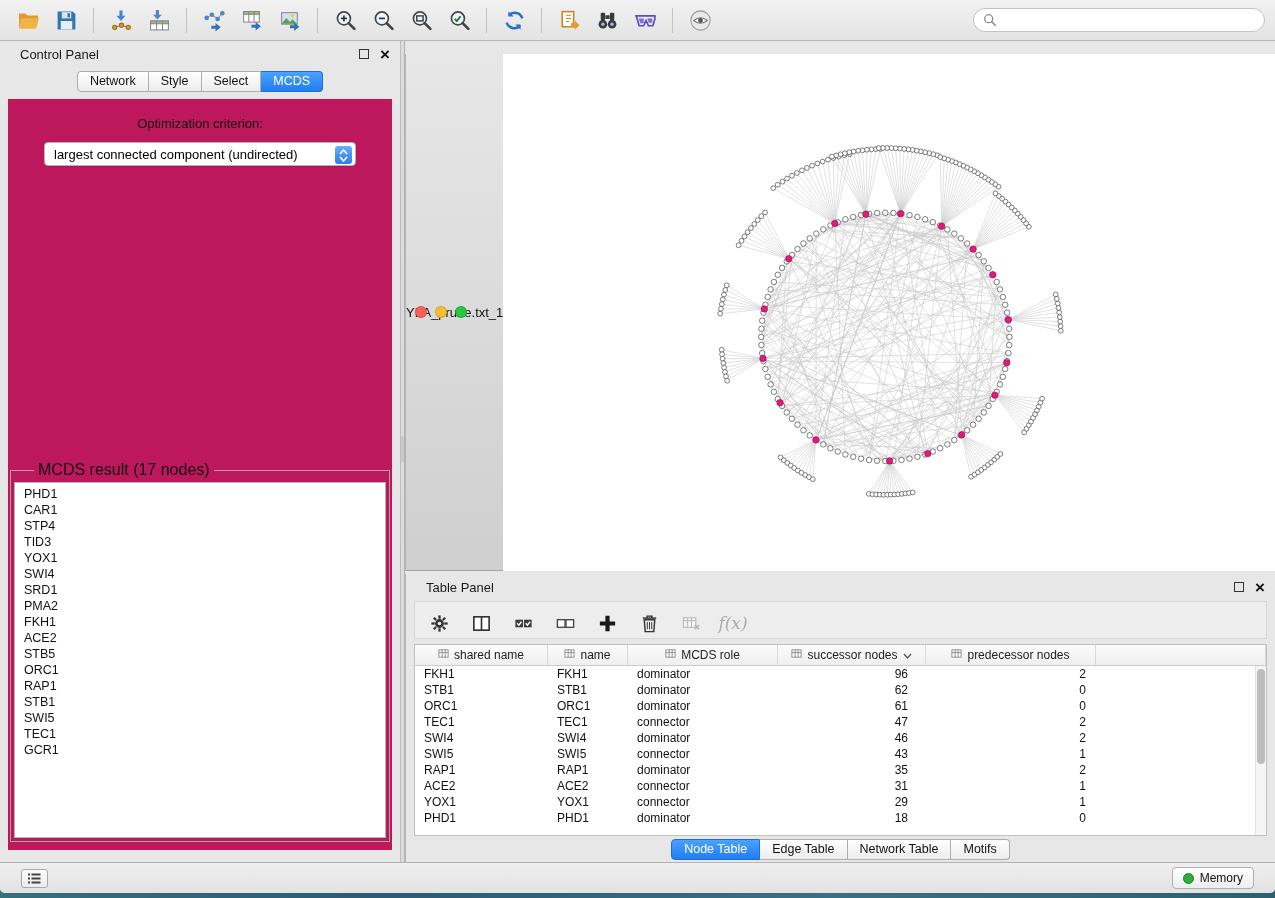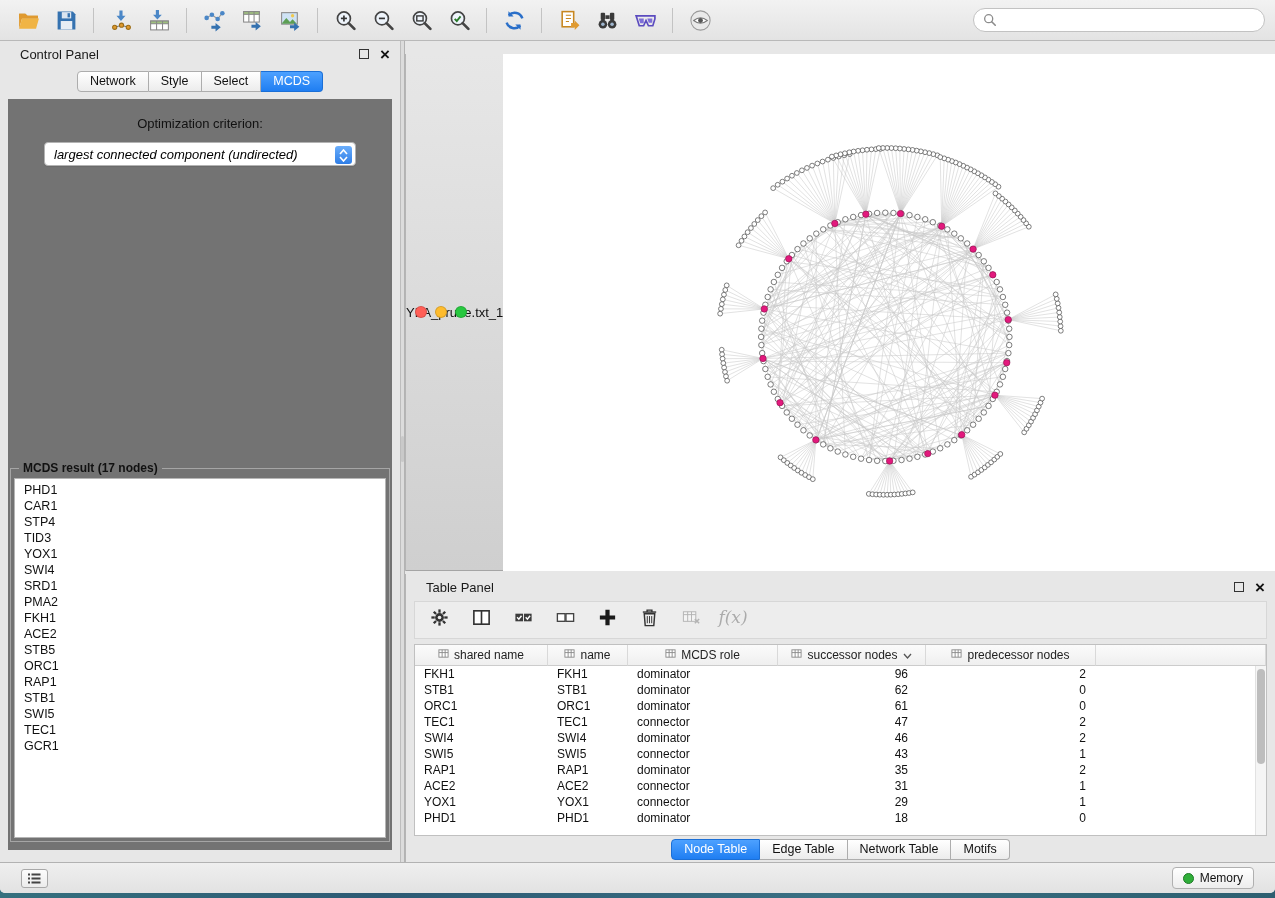--- a/index.html
+++ b/index.html
@@ -39,54 +39,54 @@
   .cp-tabs{flex:0 0 28px;}
   .seg-tab{height:21px;padding:0 12px;font-size:12.5px;color:#111;cursor:default;
     background:linear-gradient(#ffffff,#ececec);border:1px solid #adadad;
     font-family:"Liberation Sans",sans-serif;}
   .seg-tab + .seg-tab{border-left:none;}
   .seg-tab:first-child{border-radius:4px 0 0 4px;}
   .seg-tab:last-child{border-radius:0 4px 4px 0;}
   .seg-tab.selected{background:linear-gradient(#4da1ff,#1f7ef2);color:#fff;border-color:#1b6fd6;}
 
   
-  .cp-surface{flex:1;margin:4px 8px 12px;background:#737373;position:relative;min-height:0;}
+  .cp-surface{flex:1;margin:4px 8px 12px;background:#be185d;position:relative;min-height:0;}
   .opt-label{text-align:center;padding-top:17px;font-size:13px;color:#111;}
   .criterion-select{height:24px;width:312px;margin:11px auto 0;background:#fff;border:1px solid #b3b3b3;
     border-radius:4px;display:flex;align-items:center;position:relative;padding-left:9px;
     font-size:13px;box-sizing:border-box;box-shadow:0 1px 1px rgba(0,0,0,0.08);}
   .stepper{position:absolute;right:3px;top:3px;width:17px;height:18px;border-radius:3px;
     background:linear-gradient(#6aaefc,#2e7de6);display:flex;flex-direction:column;
     align-items:center;justify-content:center;gap:1px;}
   .btn-row{display:flex;justify-content:center;gap:26px;margin-top:14px;}
   .btn{height:25px;padding:0 13px;font-size:13px;background:linear-gradient(#ffffff,#f0f0f0);
     border:1px solid #b0b0b0;border-radius:5px;color:#111;font-family:"Liberation Sans",sans-serif;}
   .btn.focus-ring{box-shadow:0 0 0 3.5px rgba(110,170,245,0.6);border-color:#74a9e8;}
   .mcds-fieldset{position:absolute;left:2px;right:2px;top:362px;bottom:8px;
     border:1px solid #a5a5a5;padding:3px;margin:0;}
-  .mcds-fieldset legend{font-size:12px;padding:0 4px;margin-left:5px;color:#111;font-weight:bold;}
+  .mcds-fieldset legend{font-size:16px;padding:0 4px;margin-left:20px;color:#111;}
   .result-list{width:100%;height:100%;box-sizing:border-box;background:#fff;
     border:1px solid #b5b5b5;overflow:hidden;padding-top:3px;}
   .result-item{font-size:12.5px;line-height:16px;padding-left:9px;color:#111;}
 
   
   .network-window{flex:0 0 517px;display:flex;flex-direction:row;margin-top:13px;
     border-left:1px solid #b5b5b5;min-height:0;}
   .titlebar{flex:0 0 19px;background:linear-gradient(#e7e7e7,#cfcfcf);border-bottom:1px solid #a5a5a5;
     position:relative;display:flex;align-items:center;justify-content:center;font-size:13px;color:#111;}
   .traffic{position:absolute;left:9px;top:50%;transform:translateY(-50%);display:flex;gap:8px;}
   .light{width:12px;height:12px;border-radius:50%;border:0.5px solid rgba(0,0,0,0.15);box-sizing:border-box;}
   .canvas{flex:1;background:#fff;position:relative;min-height:0;}
   .canvas svg{position:absolute;inset:0;width:100%;height:100%;}
 
   
   .table-panel{flex:1;display:flex;flex-direction:column;margin-top:3px;min-height:0;
     border-left:1px solid #b5b5b5;background:#e7e7e7;}
   .tbl-toolbar{flex:0 0 36px;margin:1px 8px 5px;background:#ededed;border:1px solid #d7d7d7;
-    display:flex;align-items:flex-start;gap:10px;padding:0 8px;}
+    display:flex;align-items:flex-end;gap:10px;padding:0 8px;}
   .ttool-btn{width:32px;height:30px;display:flex;align-items:center;justify-content:center;
     background:none;border:none;padding:0;}
   .ttool-btn svg{width:21px;height:21px;}
   .fx{font-family:"DejaVu Serif","Liberation Serif",serif;font-style:italic;font-size:17px;color:#ababab;}
   .table-wrap{flex:1;margin:0 8px;background:#fff;border:1px solid #c0c0c0;position:relative;
     overflow:hidden;min-height:0;}
   table{width:100%;border-collapse:separate;border-spacing:0;table-layout:fixed;}
   th{height:20px;background:linear-gradient(#fbfbfb,#efefef);border-right:1px solid #d9d9d9;
     border-bottom:1px solid #cccccc;font-weight:normal;font-size:12px;color:#222;padding:0;
     overflow:hidden;white-space:nowrap;}
@@ -273,21 +273,21 @@
       </div>
       <div class="seg-row cp-tabs">
           <button class="seg-tab">Network</button>
           <button class="seg-tab">Style</button>
           <button class="seg-tab">Select</button>
           <button class="seg-tab selected">MCDS</button>
         </div>
       <div class="cp-surface">
         <div class="opt-label">Optimization criterion:</div>
         <div class="criterion-select">
-          <span style="font-size:13px;font-style:italic;">largest connected component (undirected)</span>
+          <span style="font-size:13px;">largest connected component (undirected)</span>
           <span class="stepper">
             <svg width="9" height="6" viewBox="0 0 9 6">
                 <path d="M1 5l3.5-4L8 5" fill="none" stroke="#fff" stroke-width="1.6"></path>
               </svg>
             <svg width="9" height="6" viewBox="0 0 9 6">
                 <path d="M1 1l3.5 4L8 1" fill="none" stroke="#fff" stroke-width="1.6"></path>
               </svg>
           </span>
         </div>
         <fieldset class="mcds-fieldset">

